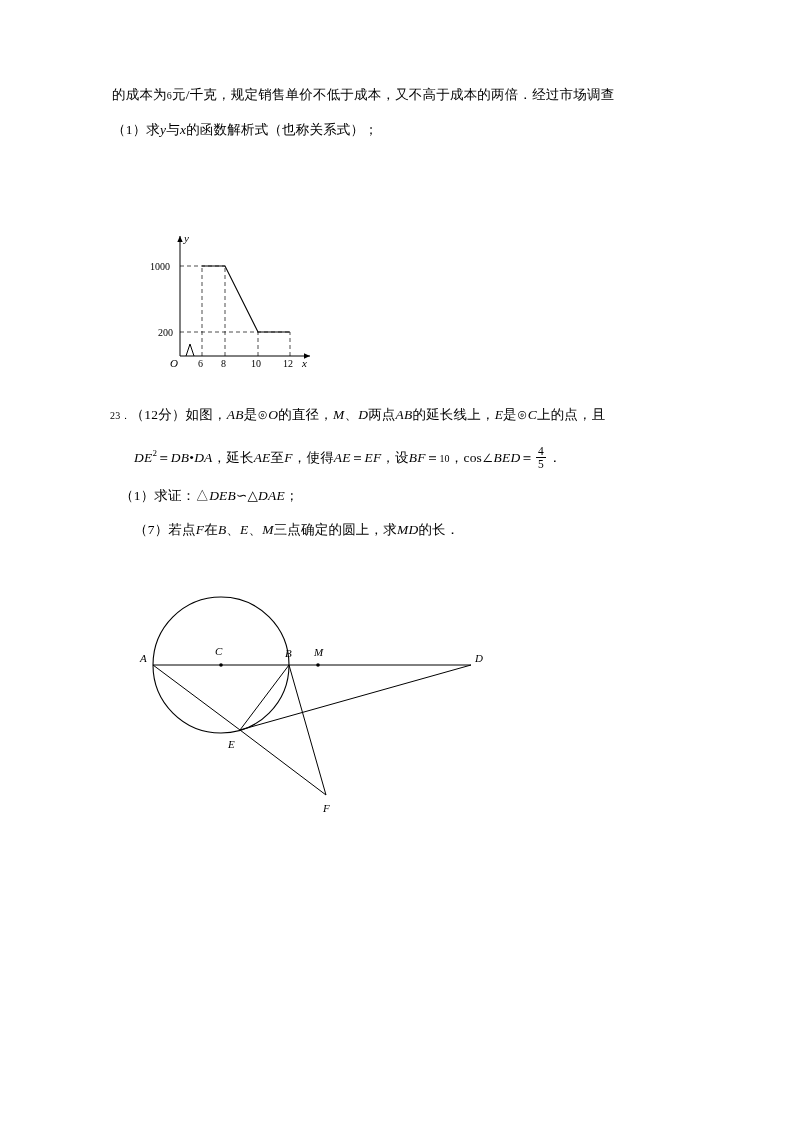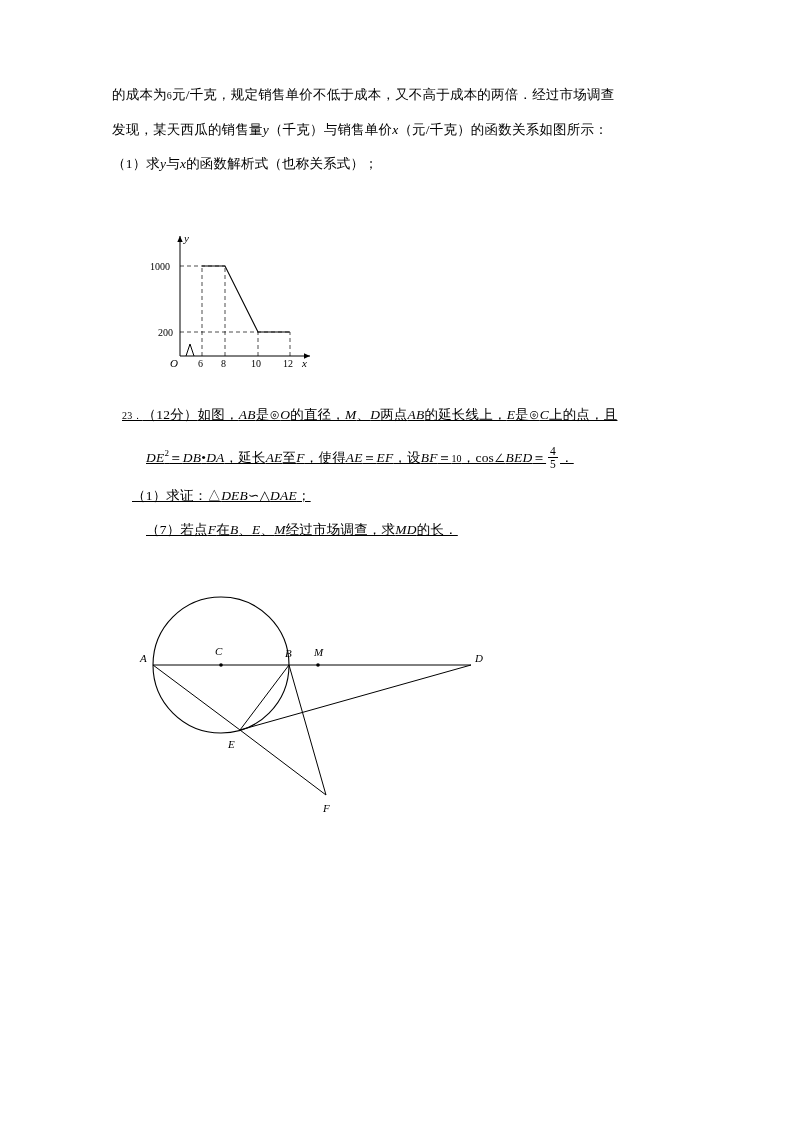--- a/index.html
+++ b/index.html
@@ -56,26 +56,25 @@
     display: block;
     padding: 0 2px;
   }
   .frac .den {
     display: block;
     border-top: 1px solid #000;
     padding: 0 2px;
   }
   .q23-head {
     position: absolute;
-    left: 124px;
+    left: 112px;
     top: 398px;
     width: 580px;
     font-size: 13.5px;
     line-height: 34px;
-    text-decoration: underline;
   }
   .fig1 {
     position: absolute;
     left: 150px;
     top: 228px;
     width: 170px;
     height: 140px;
   }
   .fig2 {
     position: absolute;
@@ -100,23 +99,20 @@
 <body>
 
 <div class="page">
 
   <div class="content">
 
     <div class="para">
       <span>的成本为</span><span class="lbl-n">6</span><span>元/千克，规定销售单价不低于成本，又不高于成本的两倍．经过市场调查</span>
     </div>
 
-    <div class="para">
-      <span>发现，某天西瓜的销售量</span><span class="mi">y</span><span>（千克）与销售单价</span><span class="mi">x</span><span>（元/千克）的函数关系如图所示：</span>
-    </div>
 
     <div class="para">
       <span>（1）求</span><span class="mi">y</span><span>与</span><span class="mi">x</span><span>的函数解析式（也称关系式）；</span>
     </div>
 
 
   </div>
 
   <div class="fig1">
     <svg width="170" height="140" viewBox="0 0 170 140">
@@ -156,21 +152,21 @@
     <div class="para" style="margin-left:22px; line-height:40px;">
       <span class="mi">DE</span><span class="small-sup">2</span><span>＝</span><span class="mi">DB</span><span>•</span><span class="mi">DA</span><span>，延长</span><span class="mi">AE</span><span>至</span><span class="mi">F</span><span>，使得</span><span class="mi">AE</span><span>＝</span><span class="mi">EF</span><span>，设</span><span class="mi">BF</span><span>＝</span><span class="lbl-n">10</span><span>，cos∠</span><span class="mi">BED</span><span>＝</span><span class="frac"><span class="num">4</span><span class="den">5</span></span><span>．</span>
     </div>
 
     <div class="para" style="margin-left:8px;">
       <span>（1）求证：△</span><span class="mi">DEB</span><span>∽△</span><span class="mi">DAE</span><span>；</span>
     </div>
 
 
     <div class="para" style="margin-left:22px;">
-      <span>（7）若点</span><span class="mi">F</span><span>在</span><span class="mi">B</span><span>、</span><span class="mi">E</span><span>、</span><span class="mi">M</span><span>经过市场调查，求</span><span class="mi">MD</span><span>的长．</span>
+      <span>（7）若点</span><span class="mi">F</span><span>在</span><span class="mi">B</span><span>、</span><span class="mi">E</span><span>、</span><span class="mi">M</span><span>三点确定的圆上，求</span><span class="mi">MD</span><span>的长．</span>
     </div>
   </div>
 
   <div class="fig2">
     <svg width="420" height="240" viewBox="0 0 420 240">
 
       <circle cx="103" cy="75" r="68" fill="none" stroke="#000" stroke-width="1.1"></circle>
 
       <line x1="35" y1="75" x2="353" y2="75" stroke="#000" stroke-width="1"></line>
 

